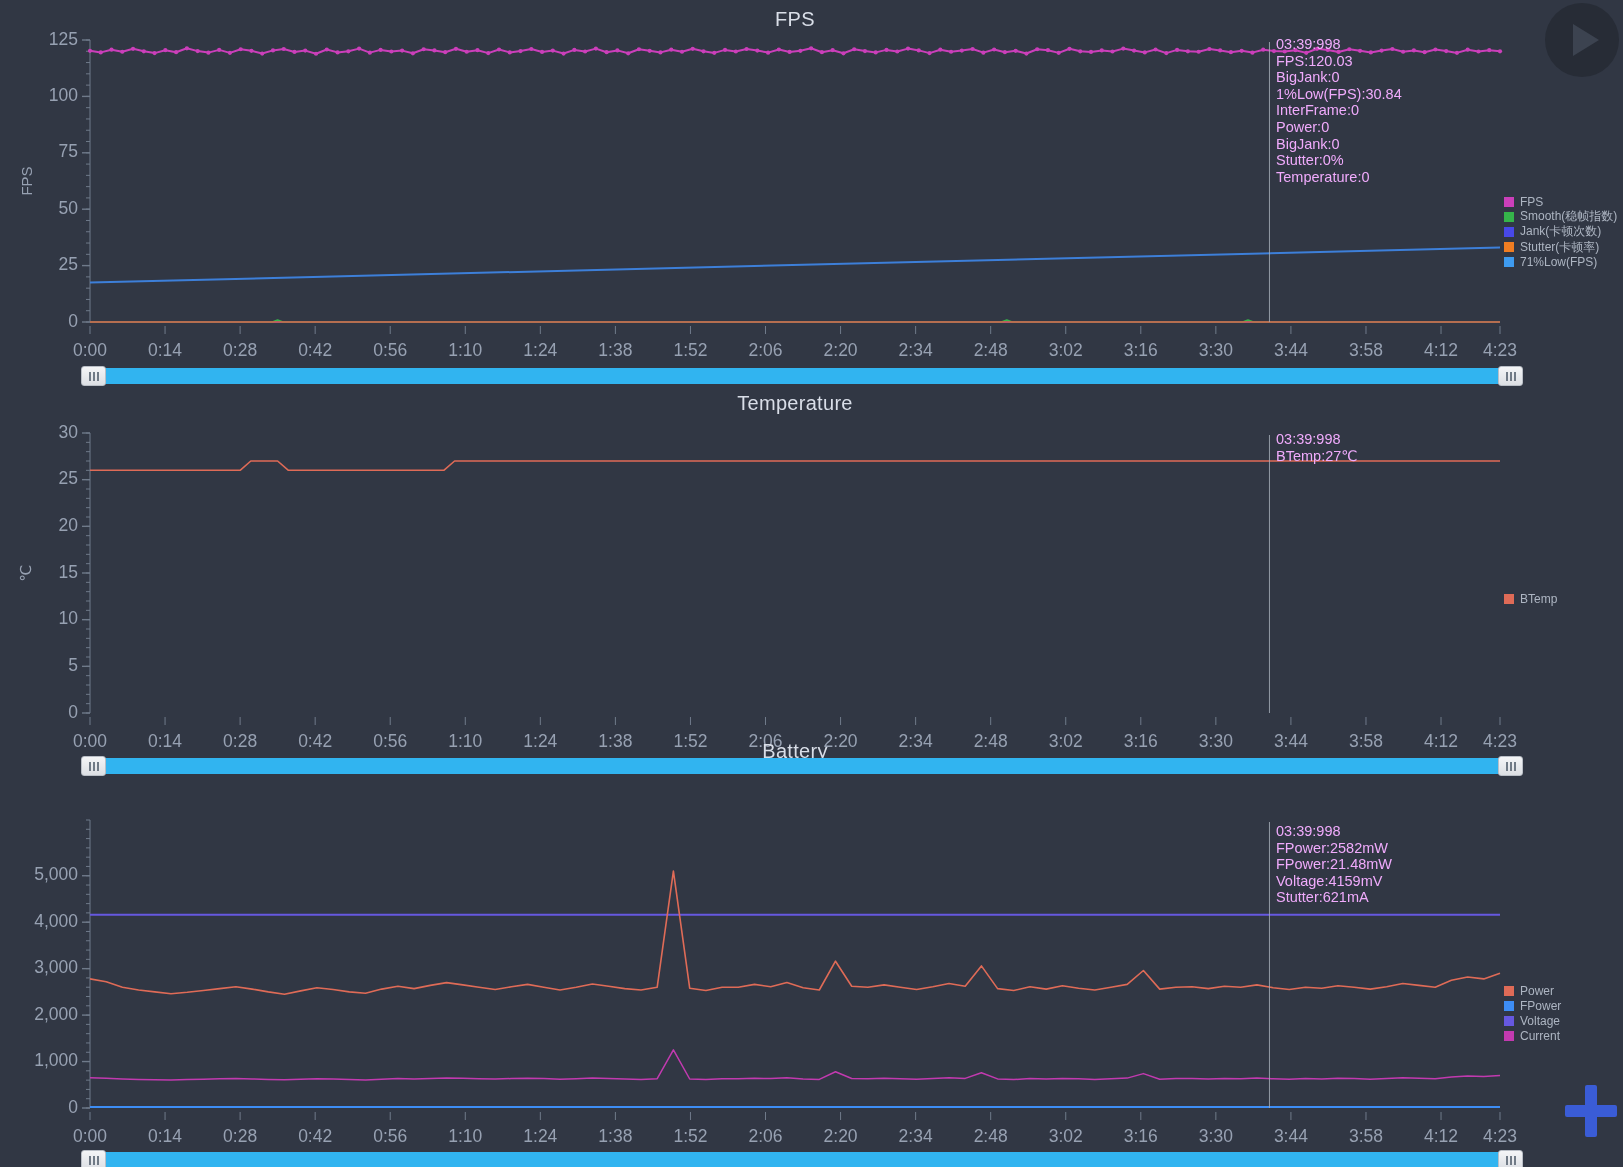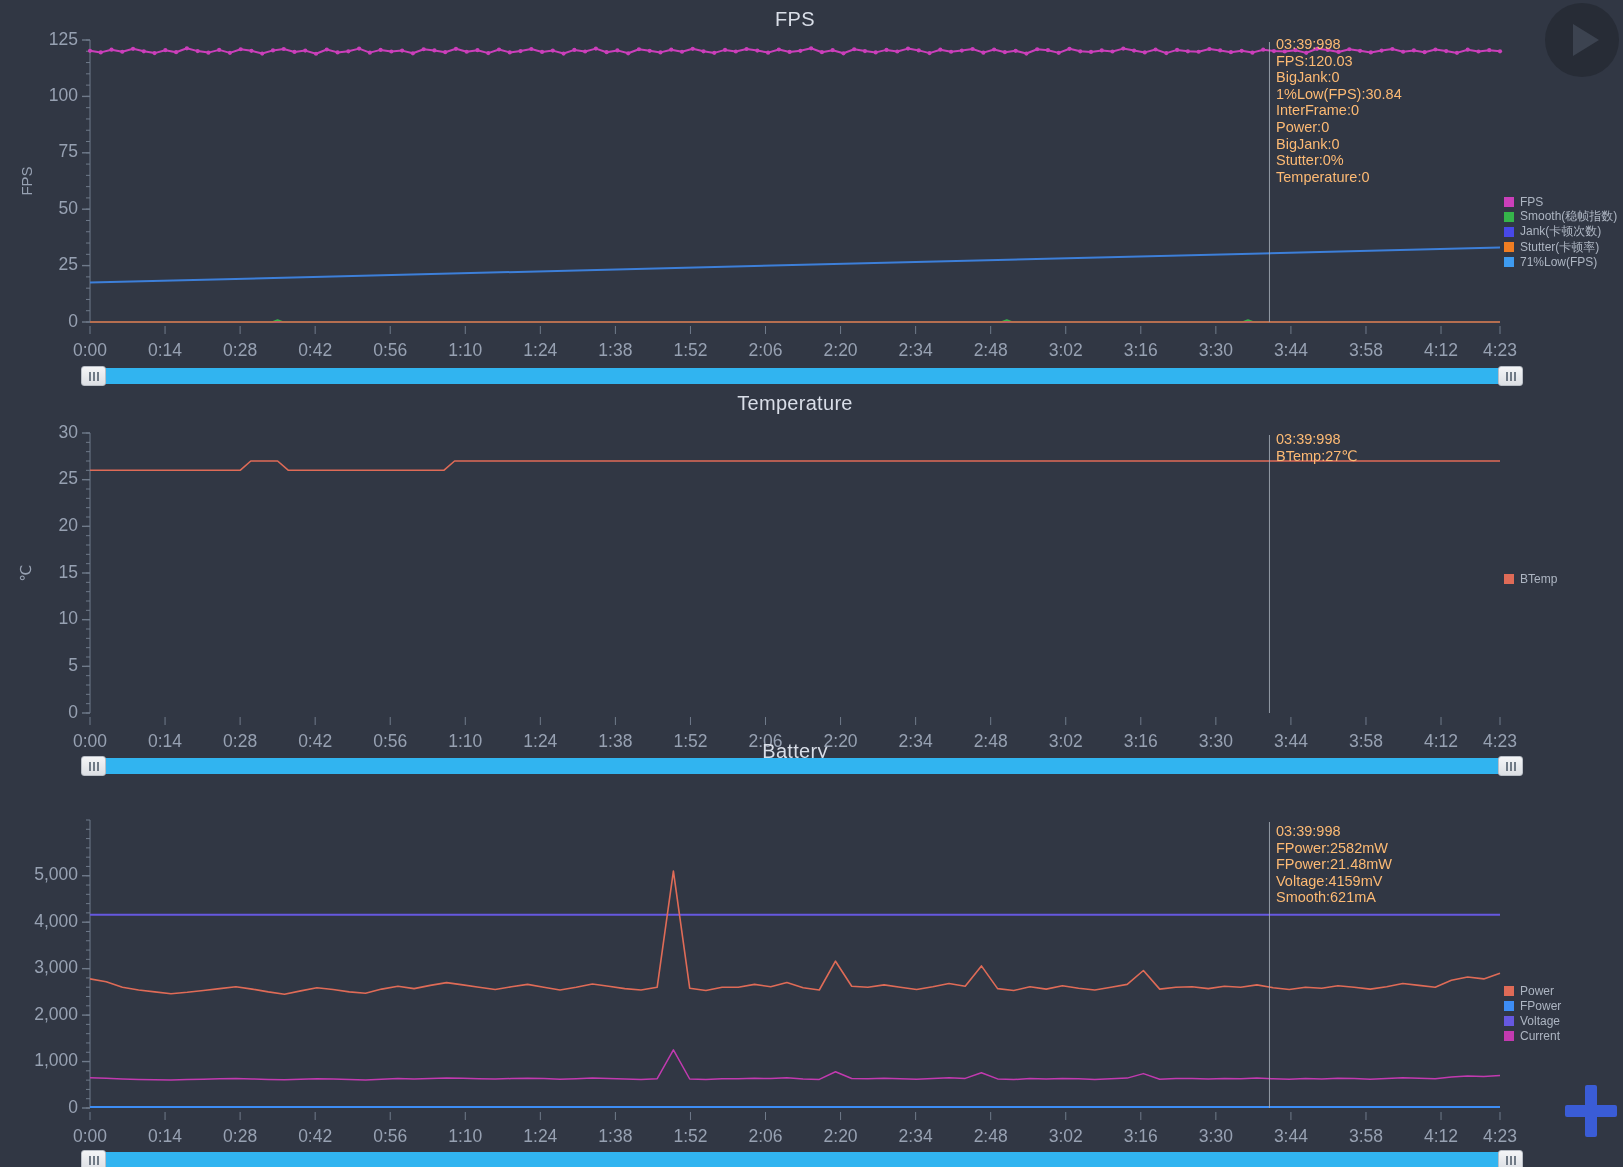--- a/index.html
+++ b/index.html
@@ -11,21 +11,21 @@
   #charts-svg{position:absolute;left:0;top:0;}
   .chart-title{
     position:absolute;left:90px;width:1410px;text-align:center;
     color:#d9dee8;font-size:20px;letter-spacing:.3px;
   }
   .ylab{
     position:absolute;color:#97a1b2;font-size:15px;
     transform:translate(-50%,-50%) rotate(-90deg);white-space:nowrap;
   }
   .tooltip{
-    position:absolute;left:1276px;color:#fdba74;font-size:14.5px;
+    position:absolute;left:1276px;color:#f0abfc;font-size:14.5px;
     line-height:16.6px;white-space:nowrap;pointer-events:none;
   }
   .legend{position:absolute;left:1504px;font-size:12px;color:#adb5c2;}
   .legend-item{display:flex;align-items:center;height:15.2px;white-space:nowrap;}
   .legend-swatch{width:10px;height:10px;margin-right:6px;flex:0 0 auto;}
   .scrollbar{
     position:absolute;left:81px;width:1442px;height:20px;
     display:flex;align-items:stretch;
   }
   .sb-handle{
@@ -474,21 +474,21 @@
   </div>
 <div class="tooltip" style="top:431px" id="tooltip-1">
     <div>03:39:998</div>
     <div>BTemp:27℃</div>
   </div>
 <div class="tooltip" style="top:823px" id="tooltip-2">
     <div>03:39:998</div>
     <div>FPower:2582mW</div>
     <div>FPower:21.48mW</div>
     <div>Voltage:4159mV</div>
-    <div>Smooth:621mA</div>
+    <div>Stutter:621mA</div>
   </div>
 
 <div class="legend" style="top:194px" id="legend-0">
     <div class="legend-item">
       <span class="legend-swatch" style="background: rgb(203, 63, 186);"></span>
       <span>FPS</span>
     </div>
     <div class="legend-item">
       <span class="legend-swatch" style="background: rgb(53, 180, 74);"></span>
       <span>Smooth(稳帧指数)</span>
@@ -499,21 +499,21 @@
     </div>
     <div class="legend-item">
       <span class="legend-swatch" style="background: rgb(240, 125, 34);"></span>
       <span>Stutter(卡顿率)</span>
     </div>
     <div class="legend-item">
       <span class="legend-swatch" style="background: rgb(62, 155, 240);"></span>
       <span>71%Low(FPS)</span>
     </div>
   </div>
-<div class="legend" style="top:571px" id="legend-1">
+<div class="legend" style="top:591px" id="legend-1">
     <div class="legend-item">
       <span class="legend-swatch" style="background: rgb(223, 107, 87);"></span>
       <span>BTemp</span>
     </div>
   </div>
 <div class="legend" style="top:983px" id="legend-2">
     <div class="legend-item">
       <span class="legend-swatch" style="background: rgb(223, 107, 87);"></span>
       <span>Power</span>
     </div>

